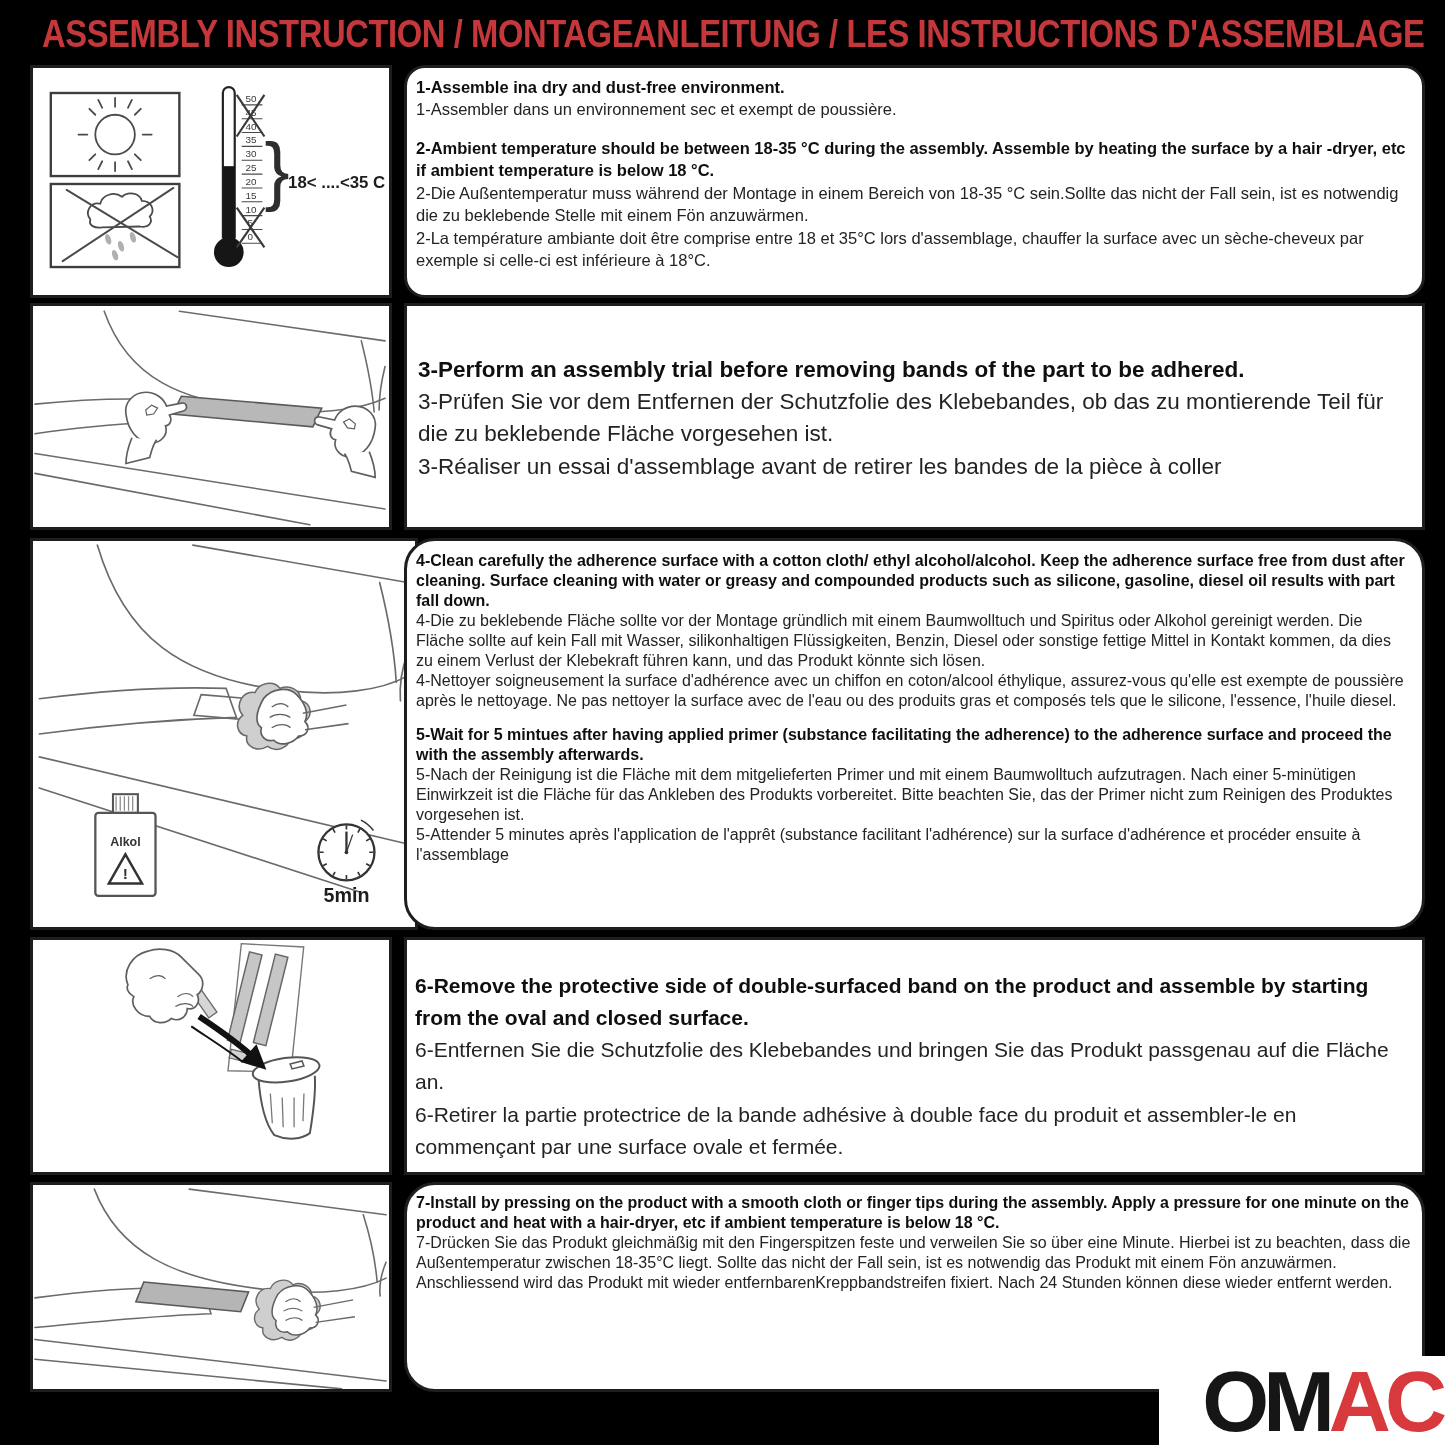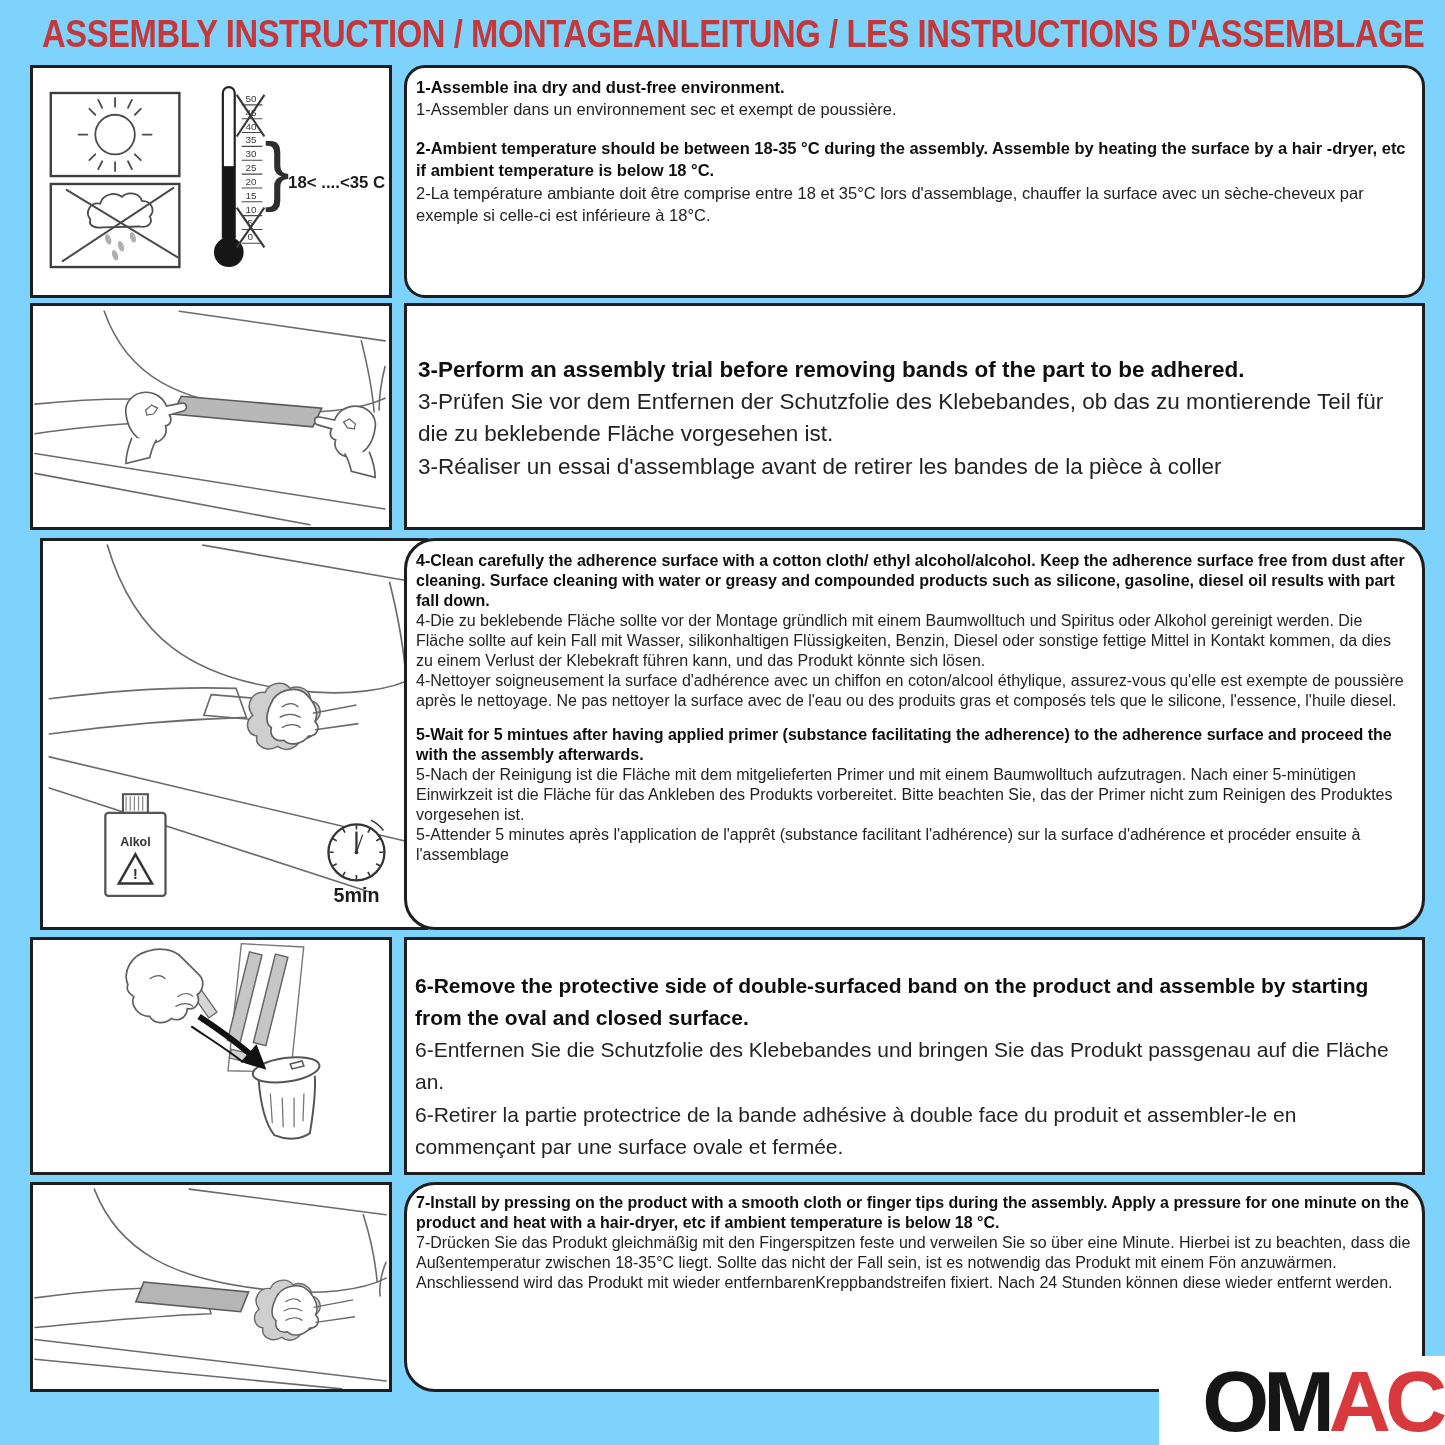--- a/index.html
+++ b/index.html
@@ -1,16 +1,16 @@
 <!DOCTYPE html>
 <html><head>
 <meta charset="utf-8">
 <style>
   html,body{margin:0;padding:0;background:#ffffff;}
-  .page{position:relative;width:1445px;height:1445px;background:#7dd3fc;overflow:hidden;
+  .page{position:relative;width:1445px;height:1445px;background:#000000;overflow:hidden;
         font-family:"Liberation Sans",sans-serif;}
   .hdr{position:absolute;left:42px;top:12px;font-size:39px;font-weight:bold;color:#c4383b;
        white-space:nowrap;letter-spacing:-0.5px;transform:scaleX(0.84);transform-origin:left top;}
   .box{position:absolute;border:3px solid #1e1e1e;background:#fff;box-sizing:border-box;}
   .fig svg{display:block;width:100%;height:100%;}
   .txt p{margin:0;color:#232323;}
   .txt p.en{font-weight:bold;color:#0f0f0f;}
   .sz-s{font-size:16.5px;line-height:1.36;border-radius:21px;}
   .sz-l{font-size:22.5px;line-height:1.43;}
   .sz-m{font-size:21px;line-height:1.53;}
@@ -70,20 +70,21 @@
       <text x="234" y="128" font-size="76" font-family="Liberation Serif,serif" fill="#2e2e2e">}</text>
       <text x="258" y="120" font-size="17" font-weight="bold" fill="#1d1d1d">18&lt; ....&lt;35 C</text>
     </svg>
   </div>
 
   <div class="box txt sz-s" style="left:404px;top:65px;width:1021px;height:233px;padding:8px 10px 0 9px">
     <p class="en">1-Assemble ina dry and dust-free environment.</p>
     <p>1-Assembler dans un environnement sec et exempt de poussière.</p>
     <div class="gap16"></div>
     <p class="en">2-Ambient temperature should be between 18-35 °C  during the assembly. Assemble by heating the surface by a hair -dryer, etc if ambient temperature is below 18 °C.</p>
+    <p>2-Die Außentemperatur muss während der Montage in einem Bereich von 18-35 °C  sein.Sollte das nicht der Fall sein, ist es notwendig die zu beklebende Stelle mit einem Fön anzuwärmen.</p>
     <p>2-La température ambiante doit être comprise entre 18 et 35°C lors d'assemblage, chauffer la surface avec un sèche-cheveux par exemple si celle-ci est inférieure à 18°C.</p>
   </div>
 
   <div class="box fig" style="left:30px;top:303px;width:362px;height:227px">
     <svg viewBox="0 0 360 221">
       <g stroke="#6b6b6b" stroke-width="1.6" fill="none" stroke-linecap="round">
         <path d="M148,4 L356,34"></path>
         <path d="M72,4 C96,72 150,96 236,104 C286,109 330,104 356,92"></path>
         <path d="M332,34 C338,58 343,82 345,106"></path>
         <path d="M356,60 C352,76 350,92 350,104"></path>
@@ -95,21 +96,21 @@
       <use href="#hand-grip" transform="translate(348,100) scale(-1,1)"></use>
     </svg>
   </div>
 
   <div class="box txt sz-l" style="left:404px;top:303px;width:1021px;height:227px;padding:48px 14px 0 11px">
     <p class="en">3-Perform an assembly trial before removing bands of the part to be adhered.</p>
     <p>3-Prüfen Sie vor dem Entfernen der Schutzfolie des Klebebandes, ob das zu montierende Teil für die zu beklebende Fläche vorgesehen ist.</p>
     <p>3-Réaliser un essai d'assemblage avant de retirer les bandes de la pièce à coller</p>
   </div>
 
-  <div class="box fig" style="left:40px;top:538px;width:388px;height:392px">
+  <div class="box fig" style="left:30px;top:538px;width:388px;height:392px">
     <svg viewBox="0 0 360 372">
       <g stroke="#6b6b6b" stroke-width="1.6" fill="none" stroke-linecap="round">
         <path d="M150,4 L357,40"></path>
         <path d="M58,4 C84,92 138,132 238,144 C290,150 332,144 357,130"></path>
         <path d="M330,40 C338,72 344,104 346,136"></path>
         <path d="M357,108 C351,124 349,140 350,154"></path>
         <path d="M2,152 C64,144 124,140 182,142 L192,170 C126,172 62,178 2,186"></path>
         <path d="M158,148 L252,156 L245,176 L151,168 Z"></path>
         <path d="M2,208 L357,292 M2,238 L310,338"></path>
       </g>

